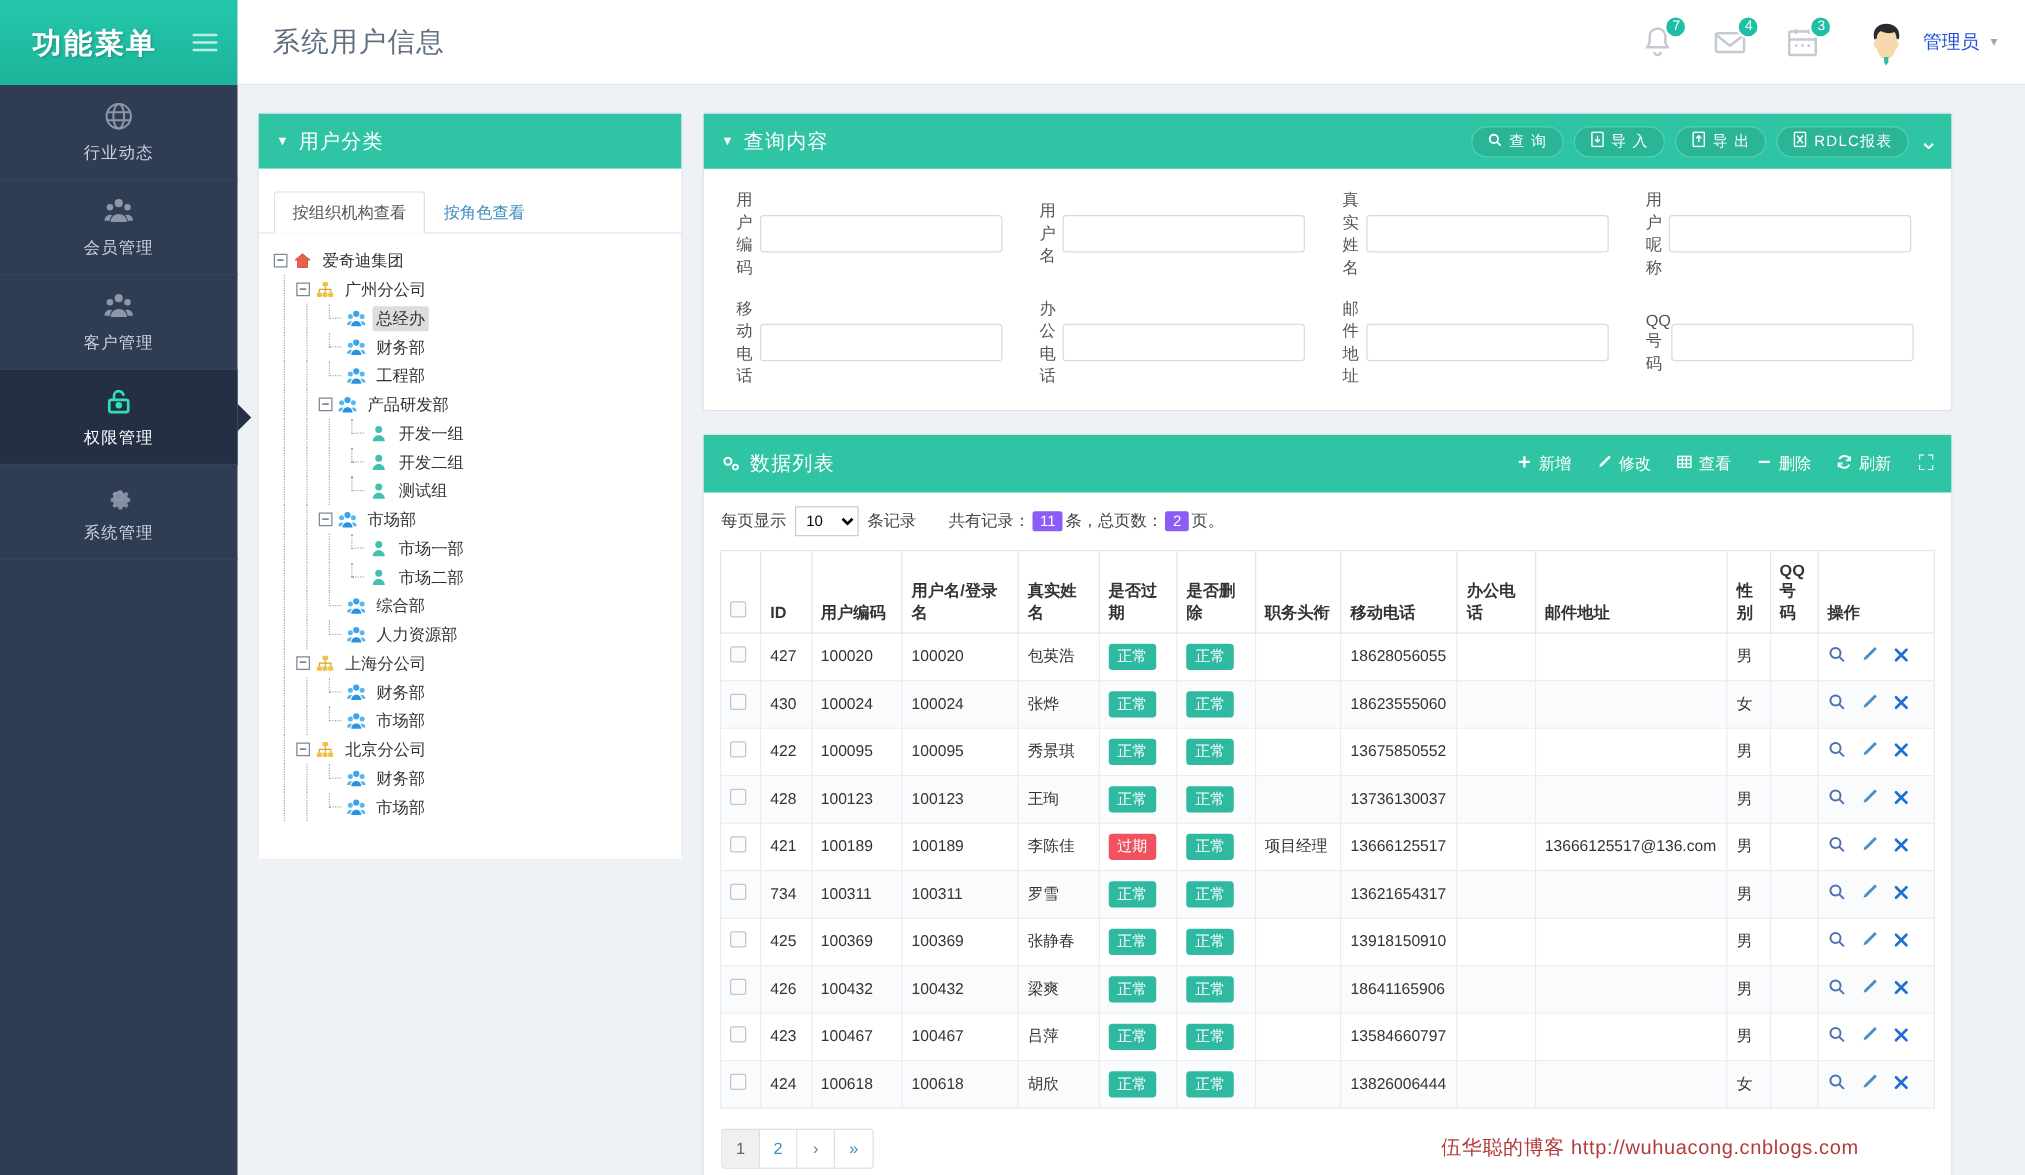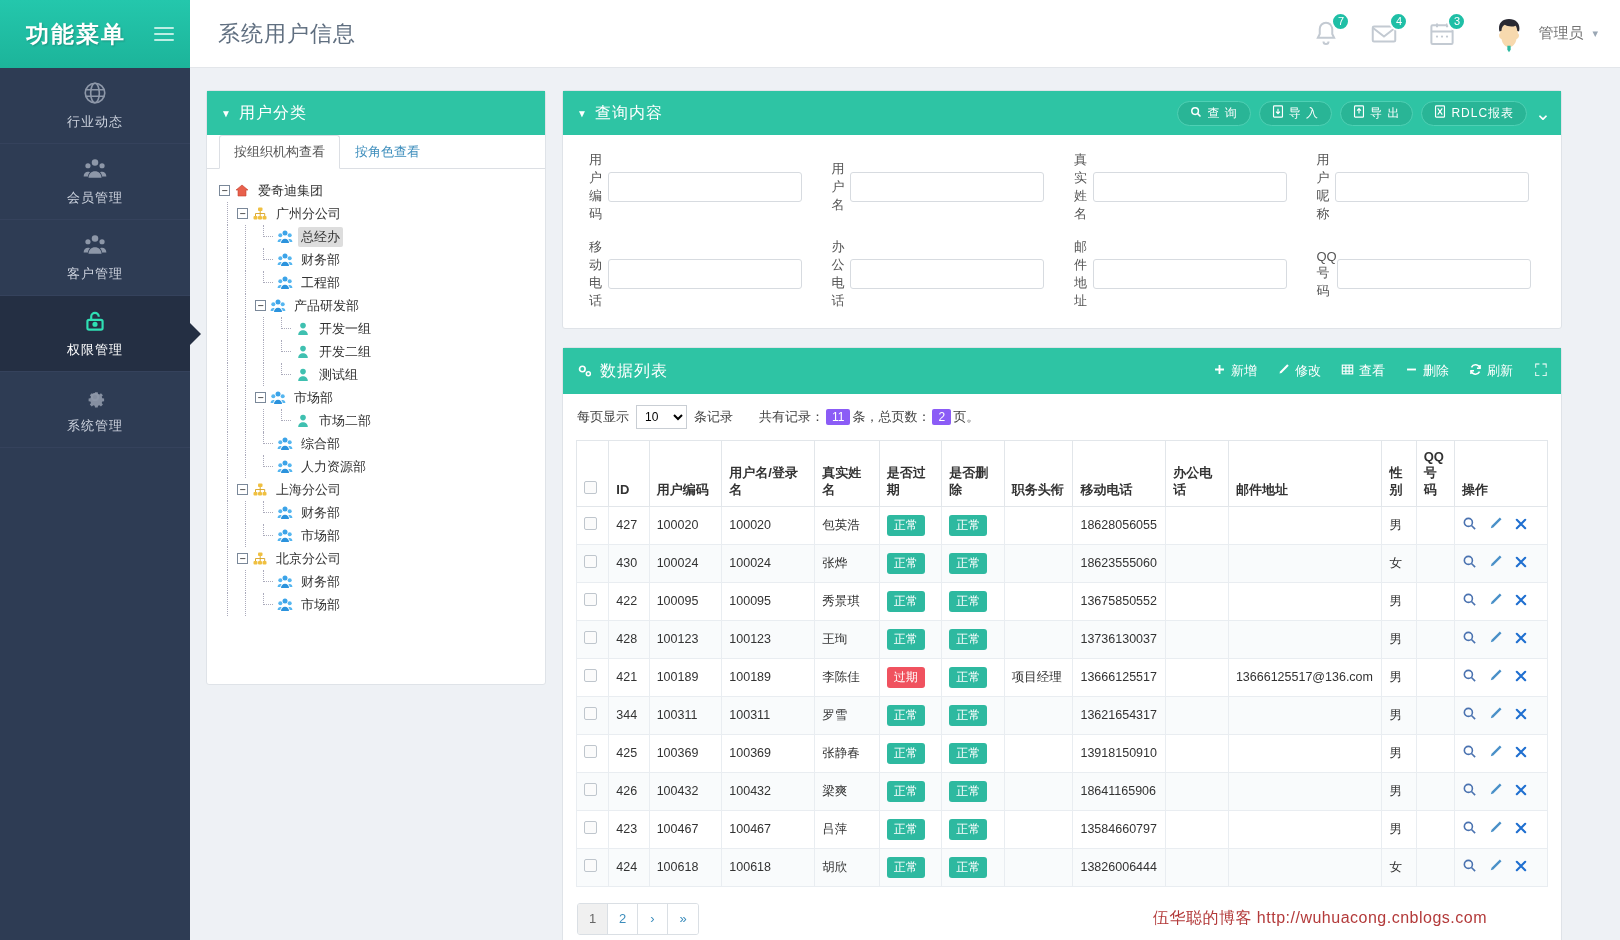--- a/index.html
+++ b/index.html
@@ -55,39 +55,39 @@
   .topbar-right { display: flex; align-items: center; gap: 28px; }
   .notif { position: relative; width: 30px; height: 30px; cursor: pointer; }
   .badge {
     position: absolute; right: -9px; top: -7px; min-width: 19px; height: 19px;
     border-radius: 50%; background: #1fbfa6; color: #fff; font-size: 11px;
     display: flex; align-items: center; justify-content: center; padding: 0 4px;
     border: 2px solid #fff;
   }
   .user-box { display: flex; align-items: center; gap: 9px; cursor: pointer; margin-left: 4px; }
   .avatar { width: 40px; height: 40px; }
-  .user-name { color: #737373; font-size: 15px; }
+  .user-name { color: #1d4ed8; font-size: 15px; }
   .caret-d { color: #9aa7b4; font-size: 11px; }
 
   
   .content { position: absolute; left: 190px; top: 68px; width: 1430px; height: 872px; padding: 22px 18px 0 16px; }
 
   .panel { background: #fff; border: 1px solid #dfe3e8; border-radius: 3px; }
   .panel-head {
     background: #2ec4a4; color: #fff; height: 44px;
     display: flex; align-items: center; justify-content: space-between;
     padding: 0 14px 0 14px;
   }
   .panel-head .ttl { font-size: 16px; letter-spacing: 1px; display: flex; align-items: center; gap: 7px; }
   .tri-down { font-size: 10px; }
 
   
   .tree-panel { position: absolute; left: 16px; top: 22px; width: 340px; height: 595px; }
   .tree-panel .panel-head { background: #2ec4a4; }
-  .tabs { display: flex; border-bottom: 1px solid #dcdfe4; padding: 0 12px 0 12px; background: #fff; }
+  .tabs { display: flex; border-bottom: 1px solid #dcdfe4; padding: 18px 12px 0 12px; background: #fff; }
   .tab {
     padding: 7px 14px; font-size: 13px; color: #3c8dbc; cursor: pointer;
     border: 1px solid transparent; border-radius: 3px 3px 0 0; margin-bottom: -1px;
   }
   .tab.active { color: #555; background: #fff; border-color: #dcdfe4; border-bottom-color: #fff; }
   .tree-body { padding: 10px 6px 10px 12px; height: 500px; overflow: hidden; background: #fff; }
 
   .tnode { display: flex; align-items: center; height: 23px; font-size: 13px; color: #333; white-space: nowrap; }
   .tnode .guide { display: inline-block; width: 18px; flex: none; height: 23px; position: relative; }
   .tnode .guide.v::before {
@@ -415,20 +415,31 @@
             <span class="toggler">−</span>
             <span class="tic"><svg viewBox="0 0 16 16" width="16" height="16">
                 <circle cx="8" cy="4" r="2.5" fill="#3ba3e8"></circle>
                 <circle cx="3.3" cy="6.2" r="2" fill="#55b6f0"></circle>
                 <circle cx="12.7" cy="6.2" r="2" fill="#55b6f0"></circle>
                 <path d="M4 14c0-2.4 1.8-4.2 4-4.2s4 1.8 4 4.2z" fill="#2b93dd"></path>
                 <path d="M.6 13c0-1.8 1.2-3 2.7-3 .5 0 1 .1 1.3.3C3.8 11 3.4 12 3.3 13z" fill="#55b6f0"></path>
                 <path d="M15.4 13c0-1.8-1.2-3-2.7-3-.5 0-1 .1-1.3.3.8.7 1.2 1.7 1.3 2.7z" fill="#55b6f0"></path>
               </svg></span>
             <span class="tlabel">市场部</span>
+          </div>
+          <div class="tnode">
+            <span class="guide v"></span>
+            <span class="guide v"></span>
+            <span class="guide v"></span>
+            <span class="elbow"></span>
+            <span class="tic"><svg viewBox="0 0 16 16" width="16" height="16">
+                <circle cx="8" cy="4.6" r="2.8" fill="#3fc0b0"></circle>
+                <path d="M3.2 14c0-2.8 2.2-4.8 4.8-4.8s4.8 2 4.8 4.8z" fill="#3fc0b0"></path>
+              </svg></span>
+            <span class="tlabel">市场一部</span>
           </div>
           <div class="tnode">
             <span class="guide v"></span>
             <span class="guide v"></span>
             <span class="guide v"></span>
             <span class="elbow"></span>
             <span class="tic"><svg viewBox="0 0 16 16" width="16" height="16">
                 <circle cx="8" cy="4.6" r="2.8" fill="#3fc0b0"></circle>
                 <path d="M3.2 14c0-2.8 2.2-4.8 4.8-4.8s4.8 2 4.8 4.8z" fill="#3fc0b0"></path>
               </svg></span>
@@ -847,21 +858,21 @@
                         <path d="M12.6 1.6l1.8 1.8L5.6 12.2 3 13l.8-2.6z"></path>
                       </svg></span>
                     <span><svg width="14" height="14" viewBox="0 0 16 16" stroke="#1f6fd0" stroke-width="2.4" stroke-linecap="round">
                         <path d="M3.2 3.2l9.6 9.6M12.8 3.2l-9.6 9.6"></path>
                       </svg></span>
                   </span>
                 </td>
               </tr>
               <tr>
                 <td><span class="chk"></span></td>
-                <td>344</td>
+                <td>734</td>
                 <td>100311</td>
                 <td>100311</td>
                 <td>罗雪</td>
                 <td><span class="tag ok">正常</span></td>
                 <td><span class="tag ok">正常</span></td>
                 <td></td>
                 <td>13621654317</td>
                 <td></td>
                 <td></td>
                 <td>男</td>

